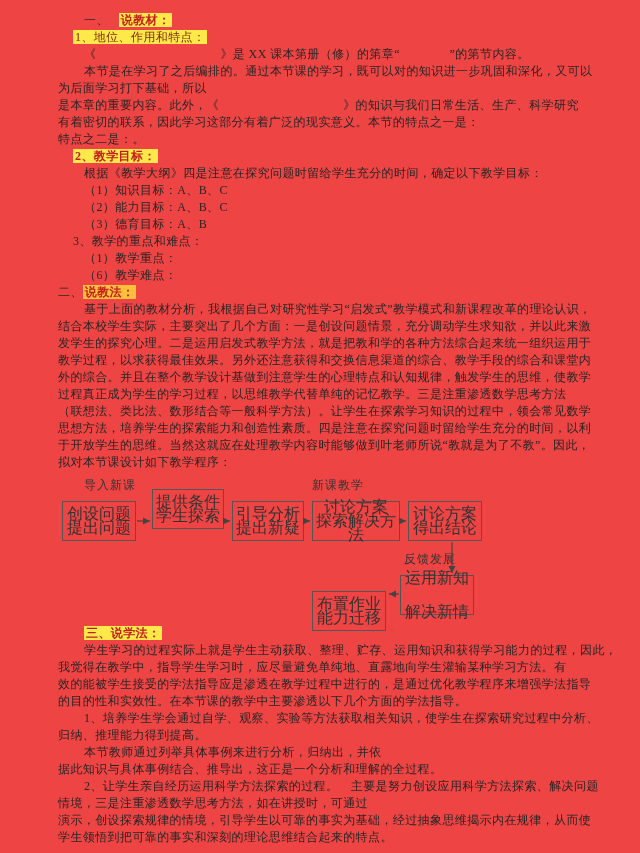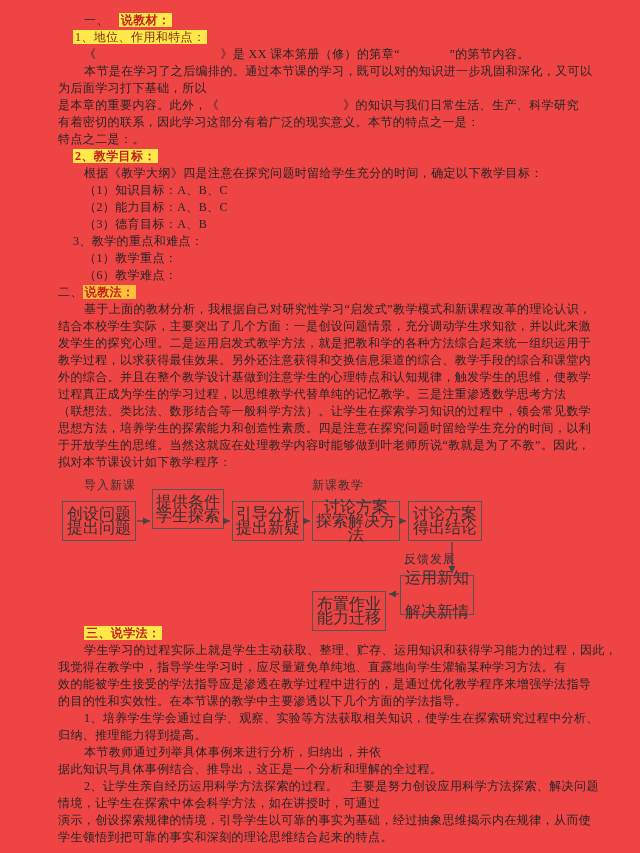--- a/index.html
+++ b/index.html
@@ -122,17 +122,17 @@
   </div>
   <div class="ln ind2">学生学习的过程实际上就是学生主动获取、整理、贮存、运用知识和获得学习能力的过程，因此，</div>
   <div class="ln">我觉得在教学中，指导学生学习时，应尽量避免单纯地、直露地向学生灌输某种学习方法。有</div>
   <div class="ln">效的能被学生接受的学法指导应是渗透在教学过程中进行的，是通过优化教学程序来增强学法指导</div>
   <div class="ln">的目的性和实效性。在本节课的教学中主要渗透以下几个方面的学法指导。</div>
   <div class="ln ind2">1、培养学生学会通过自学、观察、实验等方法获取相关知识，使学生在探索研究过程中分析、</div>
   <div class="ln">归纳、推理能力得到提高。</div>
   <div class="ln ind2">本节教师通过列举具体事例来进行分析，归纳出，并依</div>
   <div class="ln">据此知识与具体事例结合、推导出，这正是一个分析和理解的全过程。</div>
   <div class="ln ind2">2、让学生亲自经历运用科学方法探索的过程。　主要是努力创设应用科学方法探索、解决问题</div>
-  <div class="ln">情境，让学生在探索中体会科学方法，如在讲授时，可通过</div>
+  <div class="ln">情境，三是注重渗透数学思考方法，如在讲授时，可通过</div>
   <div class="ln">演示，创设探索规律的情境，引导学生以可靠的事实为基础，经过抽象思维揭示内在规律，从而使</div>
   <div class="ln">学生领悟到把可靠的事实和深刻的理论思维结合起来的特点。</div>
 
 </div>
 
 </body></html>

